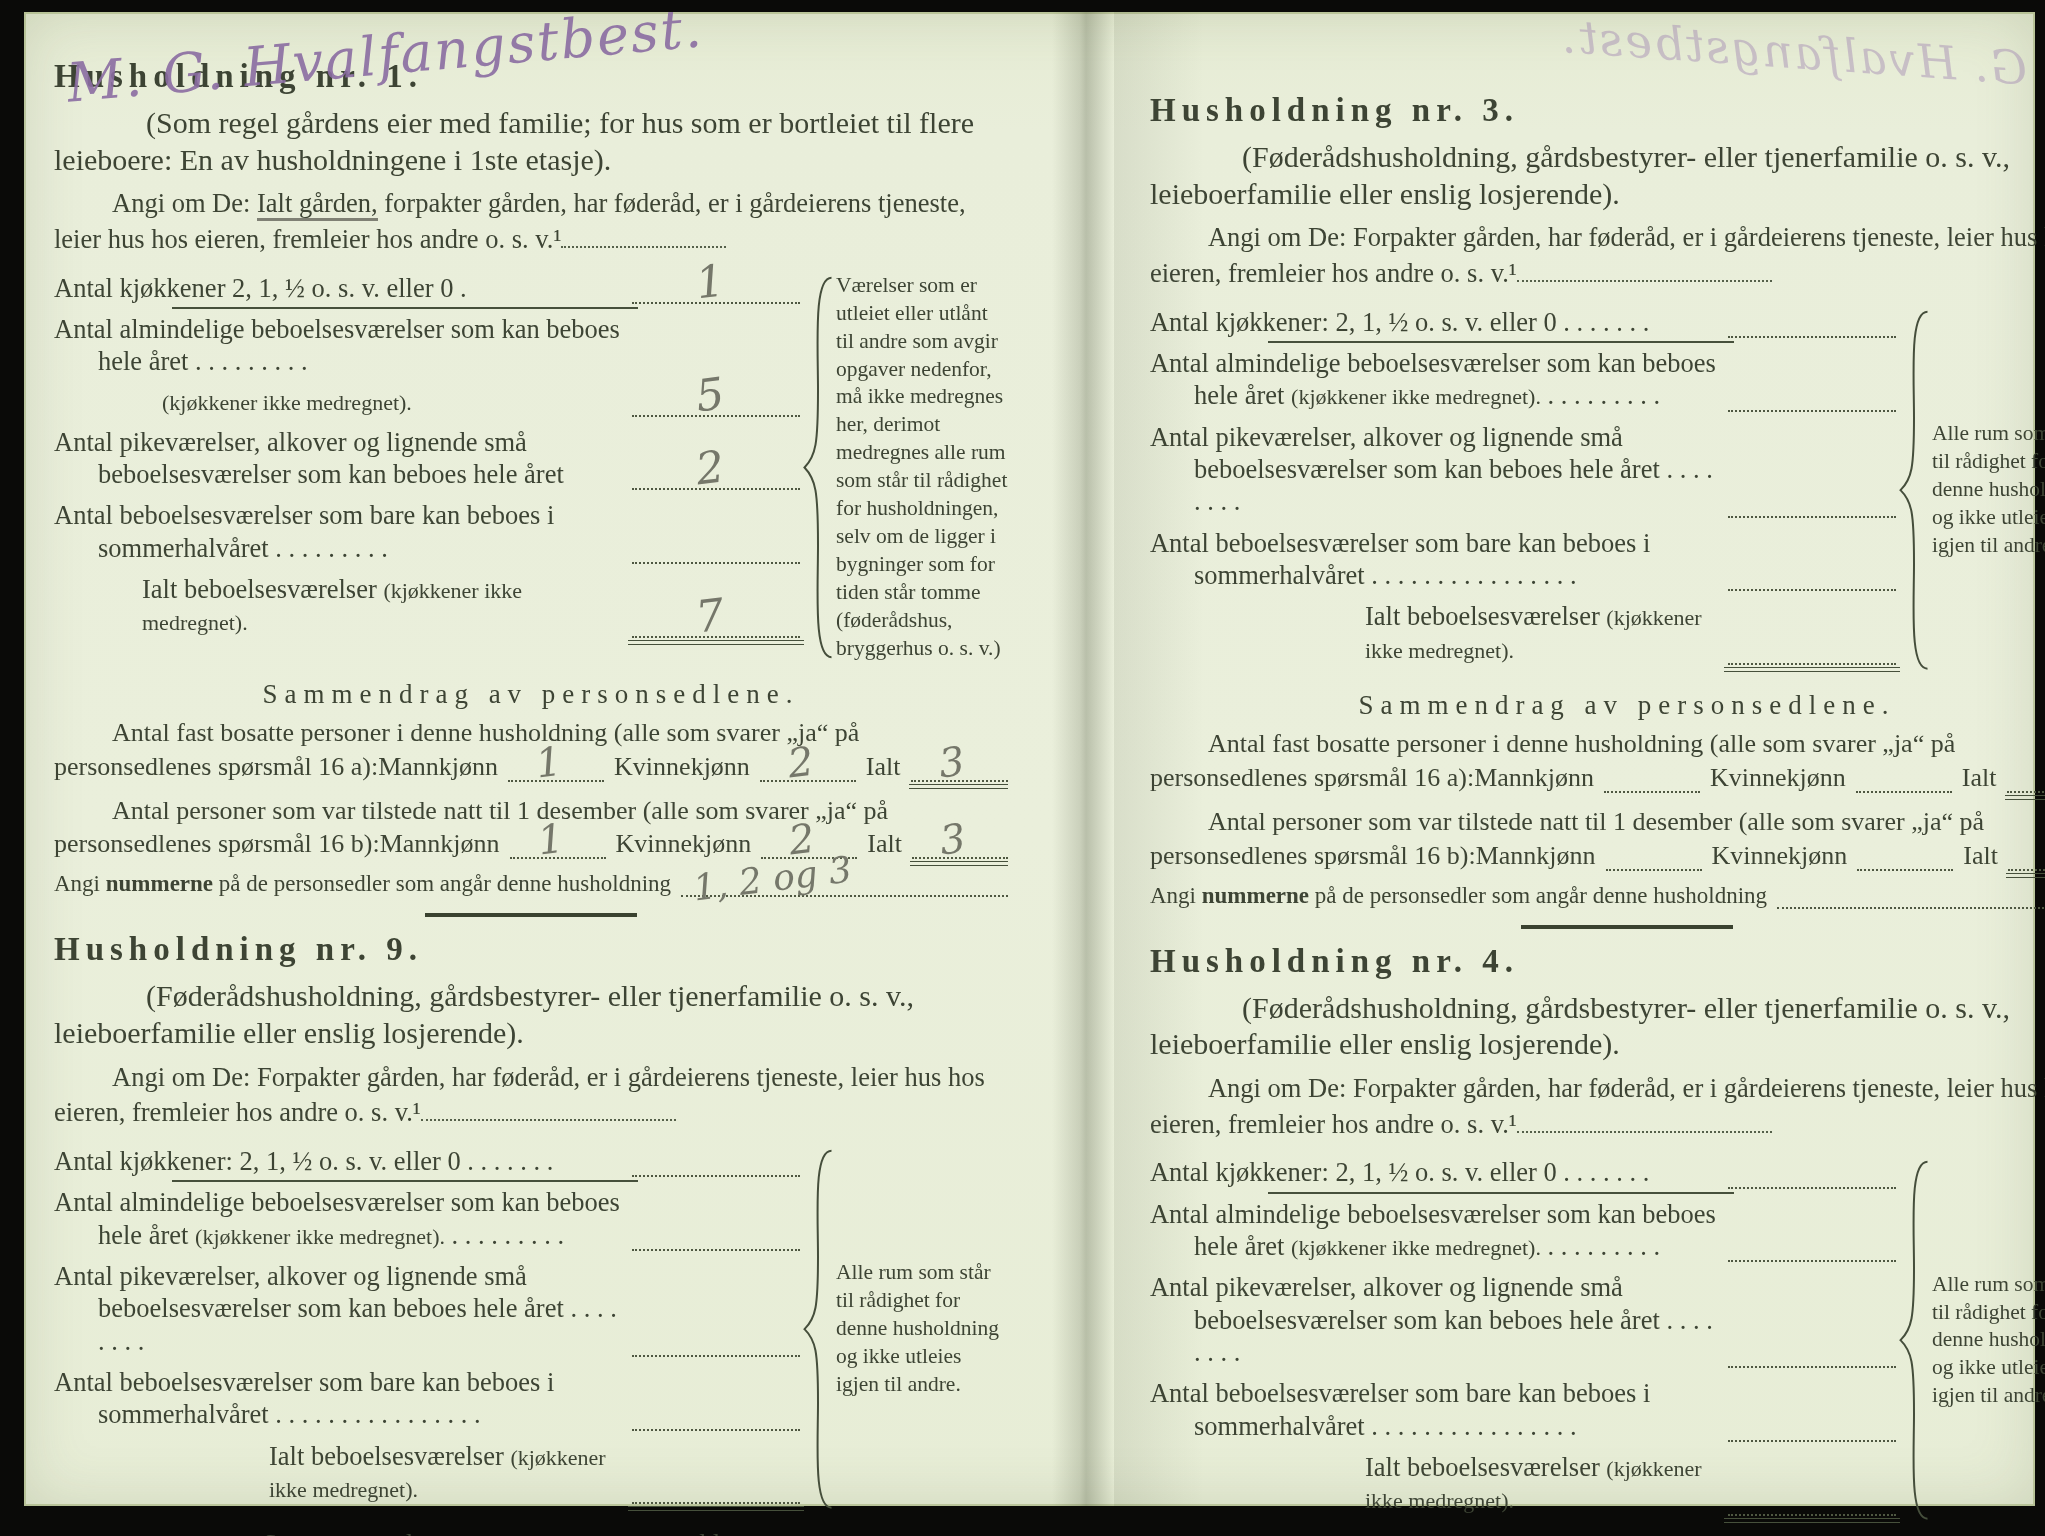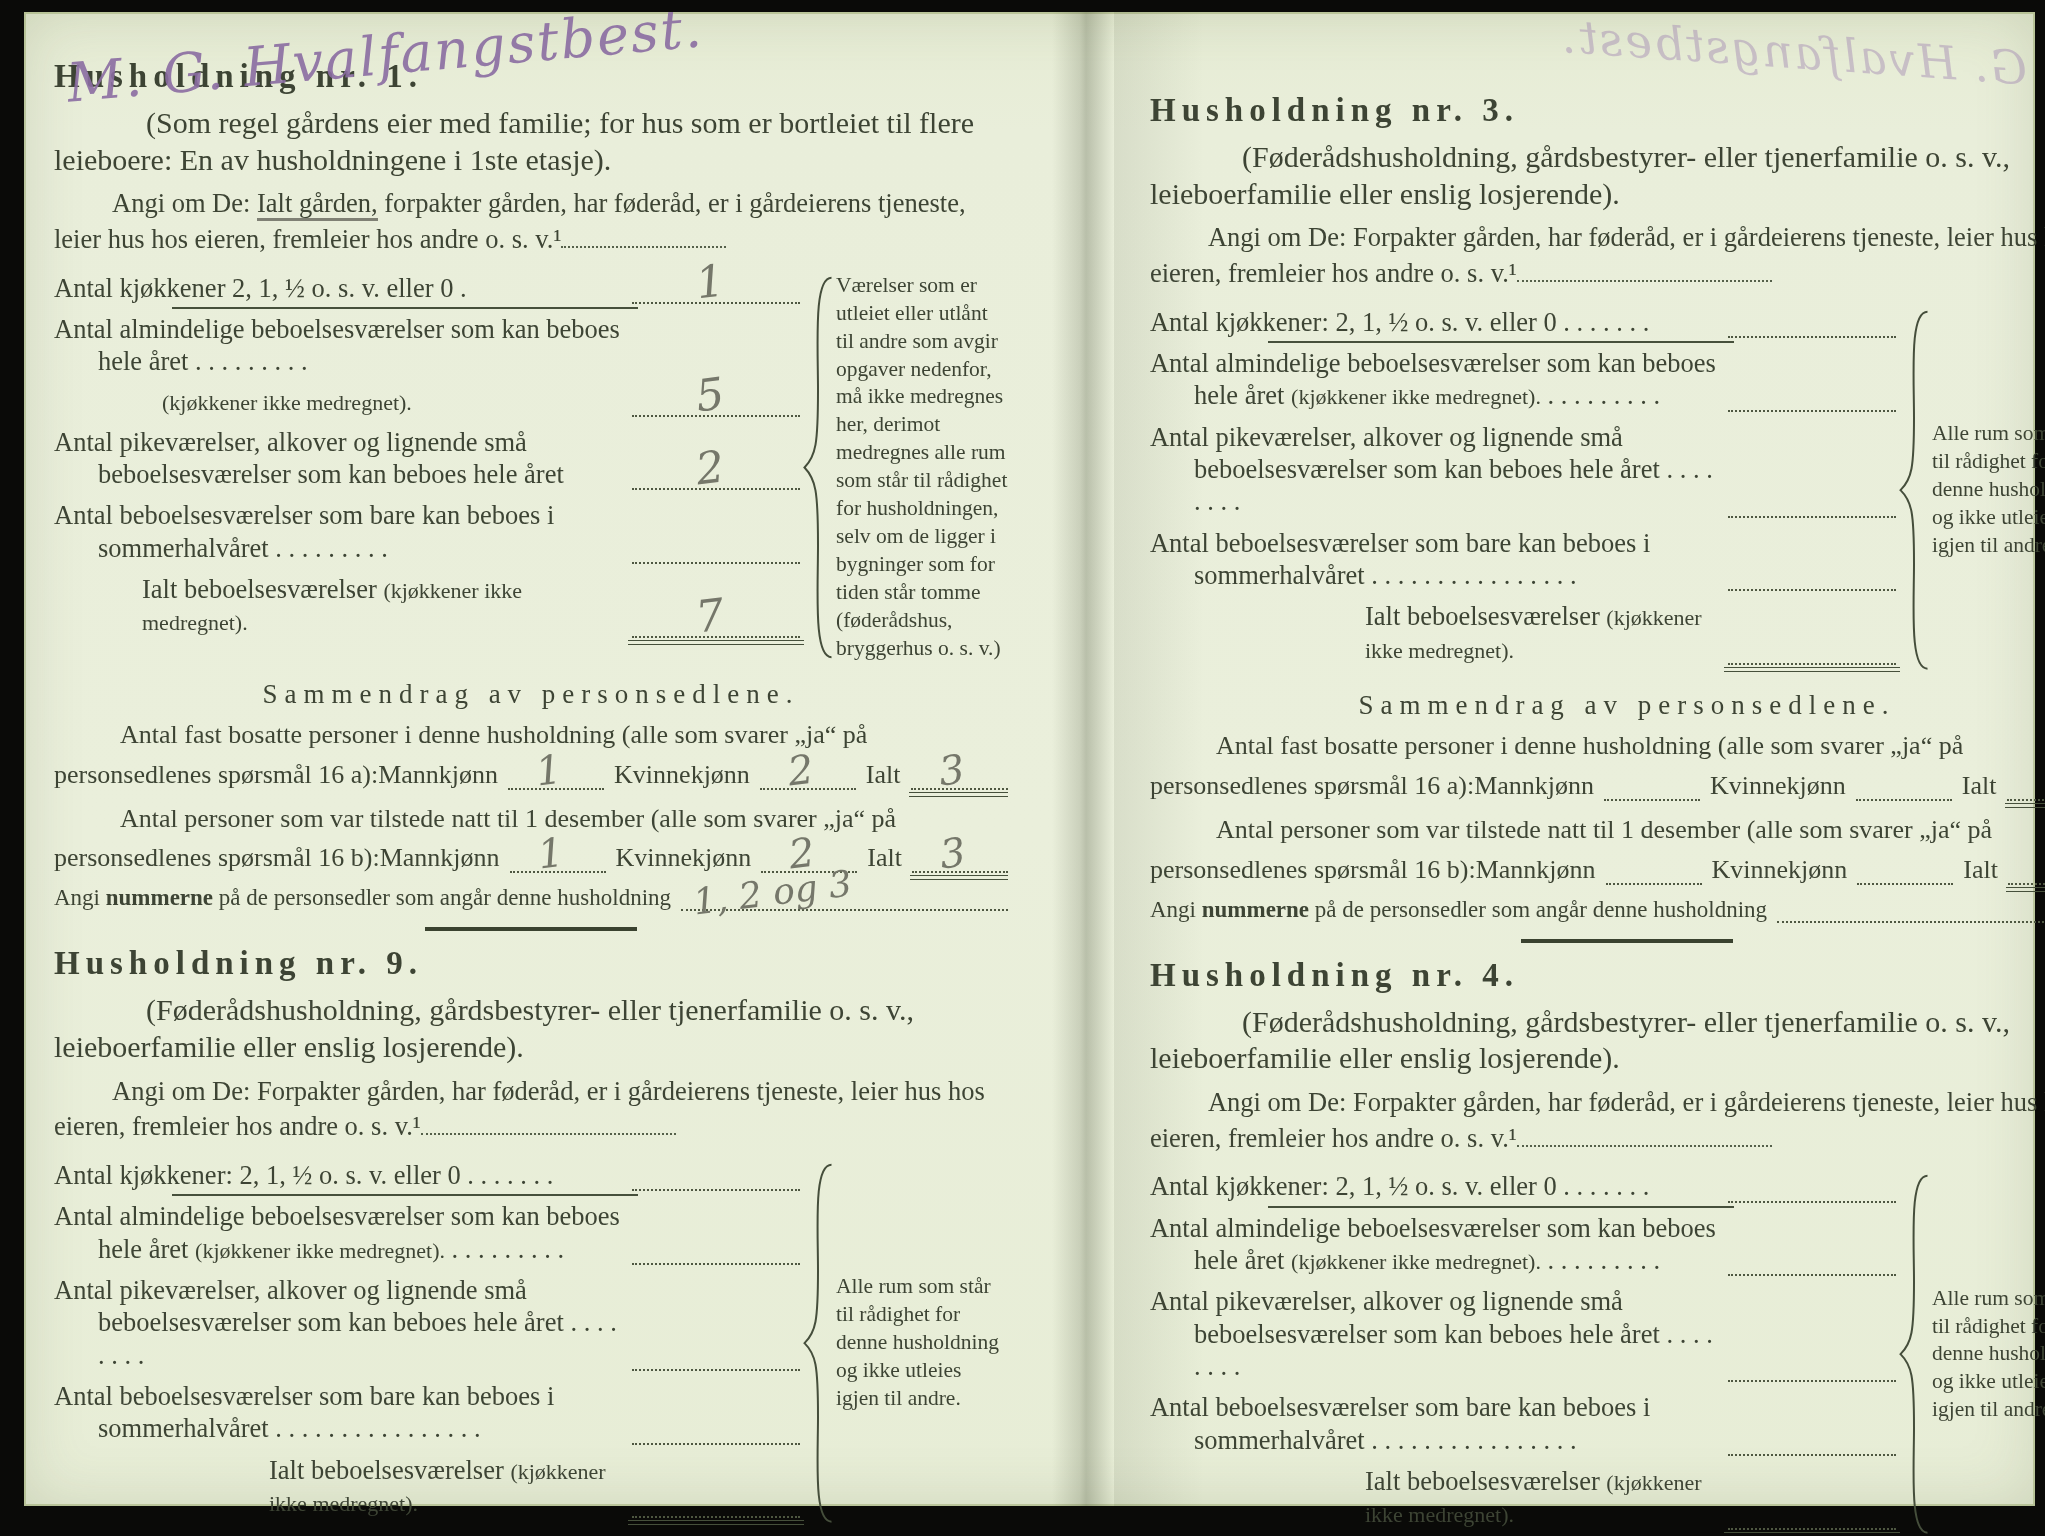--- a/index.html
+++ b/index.html
@@ -40,21 +40,21 @@
   .ans .hw{position:absolute;left:38%;bottom:-2px;font-size:44px;color:#75776a;transform:rotate(-7deg);line-height:1;}
   .row.first .lbl{position:relative;}
   .row.first .lbl::after{content:"";position:absolute;left:118px;right:-14px;bottom:-5px;border-bottom:2px solid #46503b;}
   .ans.strong::after{content:"";position:absolute;left:-4px;right:-4px;bottom:-9px;height:3px;
                      border-top:1px solid #46503b;border-bottom:1px solid #46503b;}
   .bracecol{flex:0 0 36px;padding:2px 0;}
   .bracecol svg{width:100%;height:100%;}
   .note{flex:0 0 172px;font-size:21.5px;line-height:1.3;align-self:center;text-align:left;}
 
   .sammen{margin:16px 0 6px;text-align:center;font-size:27px;font-weight:normal;letter-spacing:7px;}
-  .sum-intro{margin:8px;font-size:26px;line-height:1.3;text-indent:58px;}
+  .sum-intro{margin:0;font-size:26px;line-height:1.3;text-indent:58px;}
   .sumline{display:flex;align-items:flex-end;font-size:26px;margin:2px 0 12px;}
   .sumline .sl{white-space:nowrap;}
   .blank{position:relative;border-bottom:2px dotted #4e5741;height:12px;width:96px;margin:0 10px;}
   .blank.total{flex:1;margin-right:0;}
   .blank.total::after{content:"";position:absolute;left:-2px;right:0;bottom:-9px;height:3px;
                       border-top:1px solid #46503b;border-bottom:1px solid #46503b;}
   .blank .hw{position:absolute;left:28px;bottom:-2px;font-size:40px;color:#75776a;transform:rotate(-7deg);line-height:1;}
   .blank.grow{flex:1;margin-right:0;}
   .blank.grow .hw{font-size:36px;left:12px;white-space:nowrap;}
   .numline{display:flex;align-items:flex-end;font-size:23px;margin:6px 0 0;}

